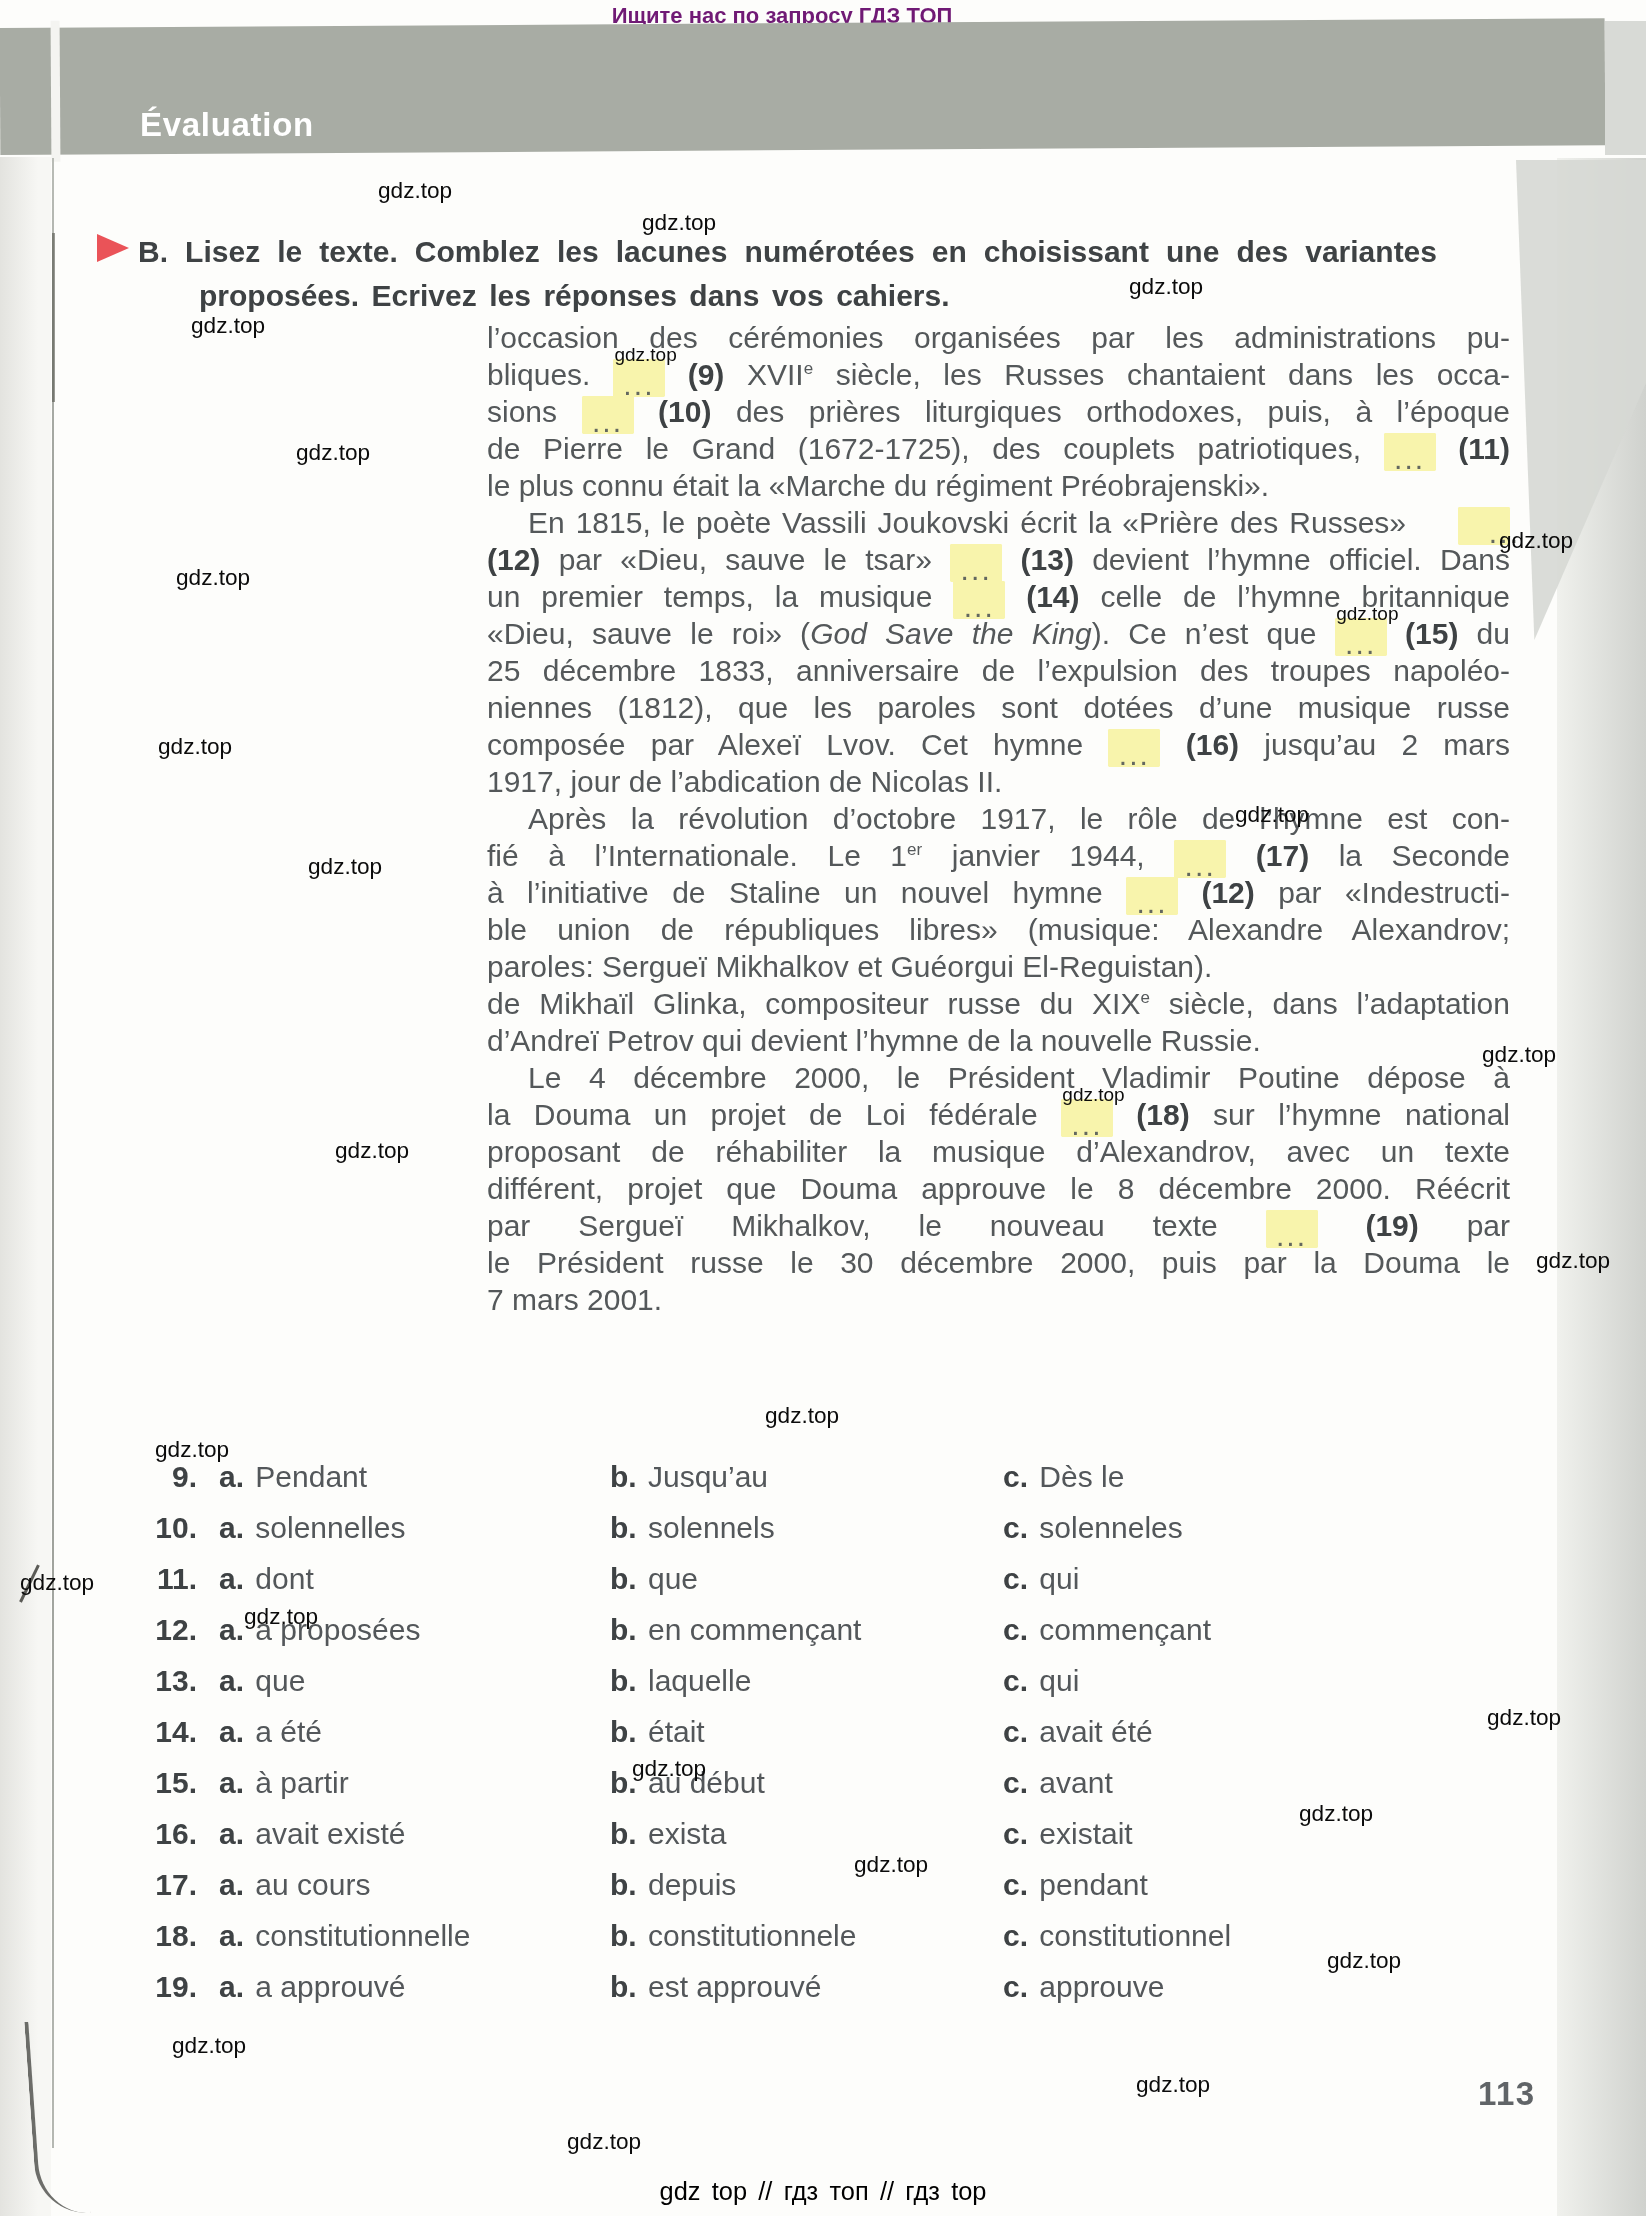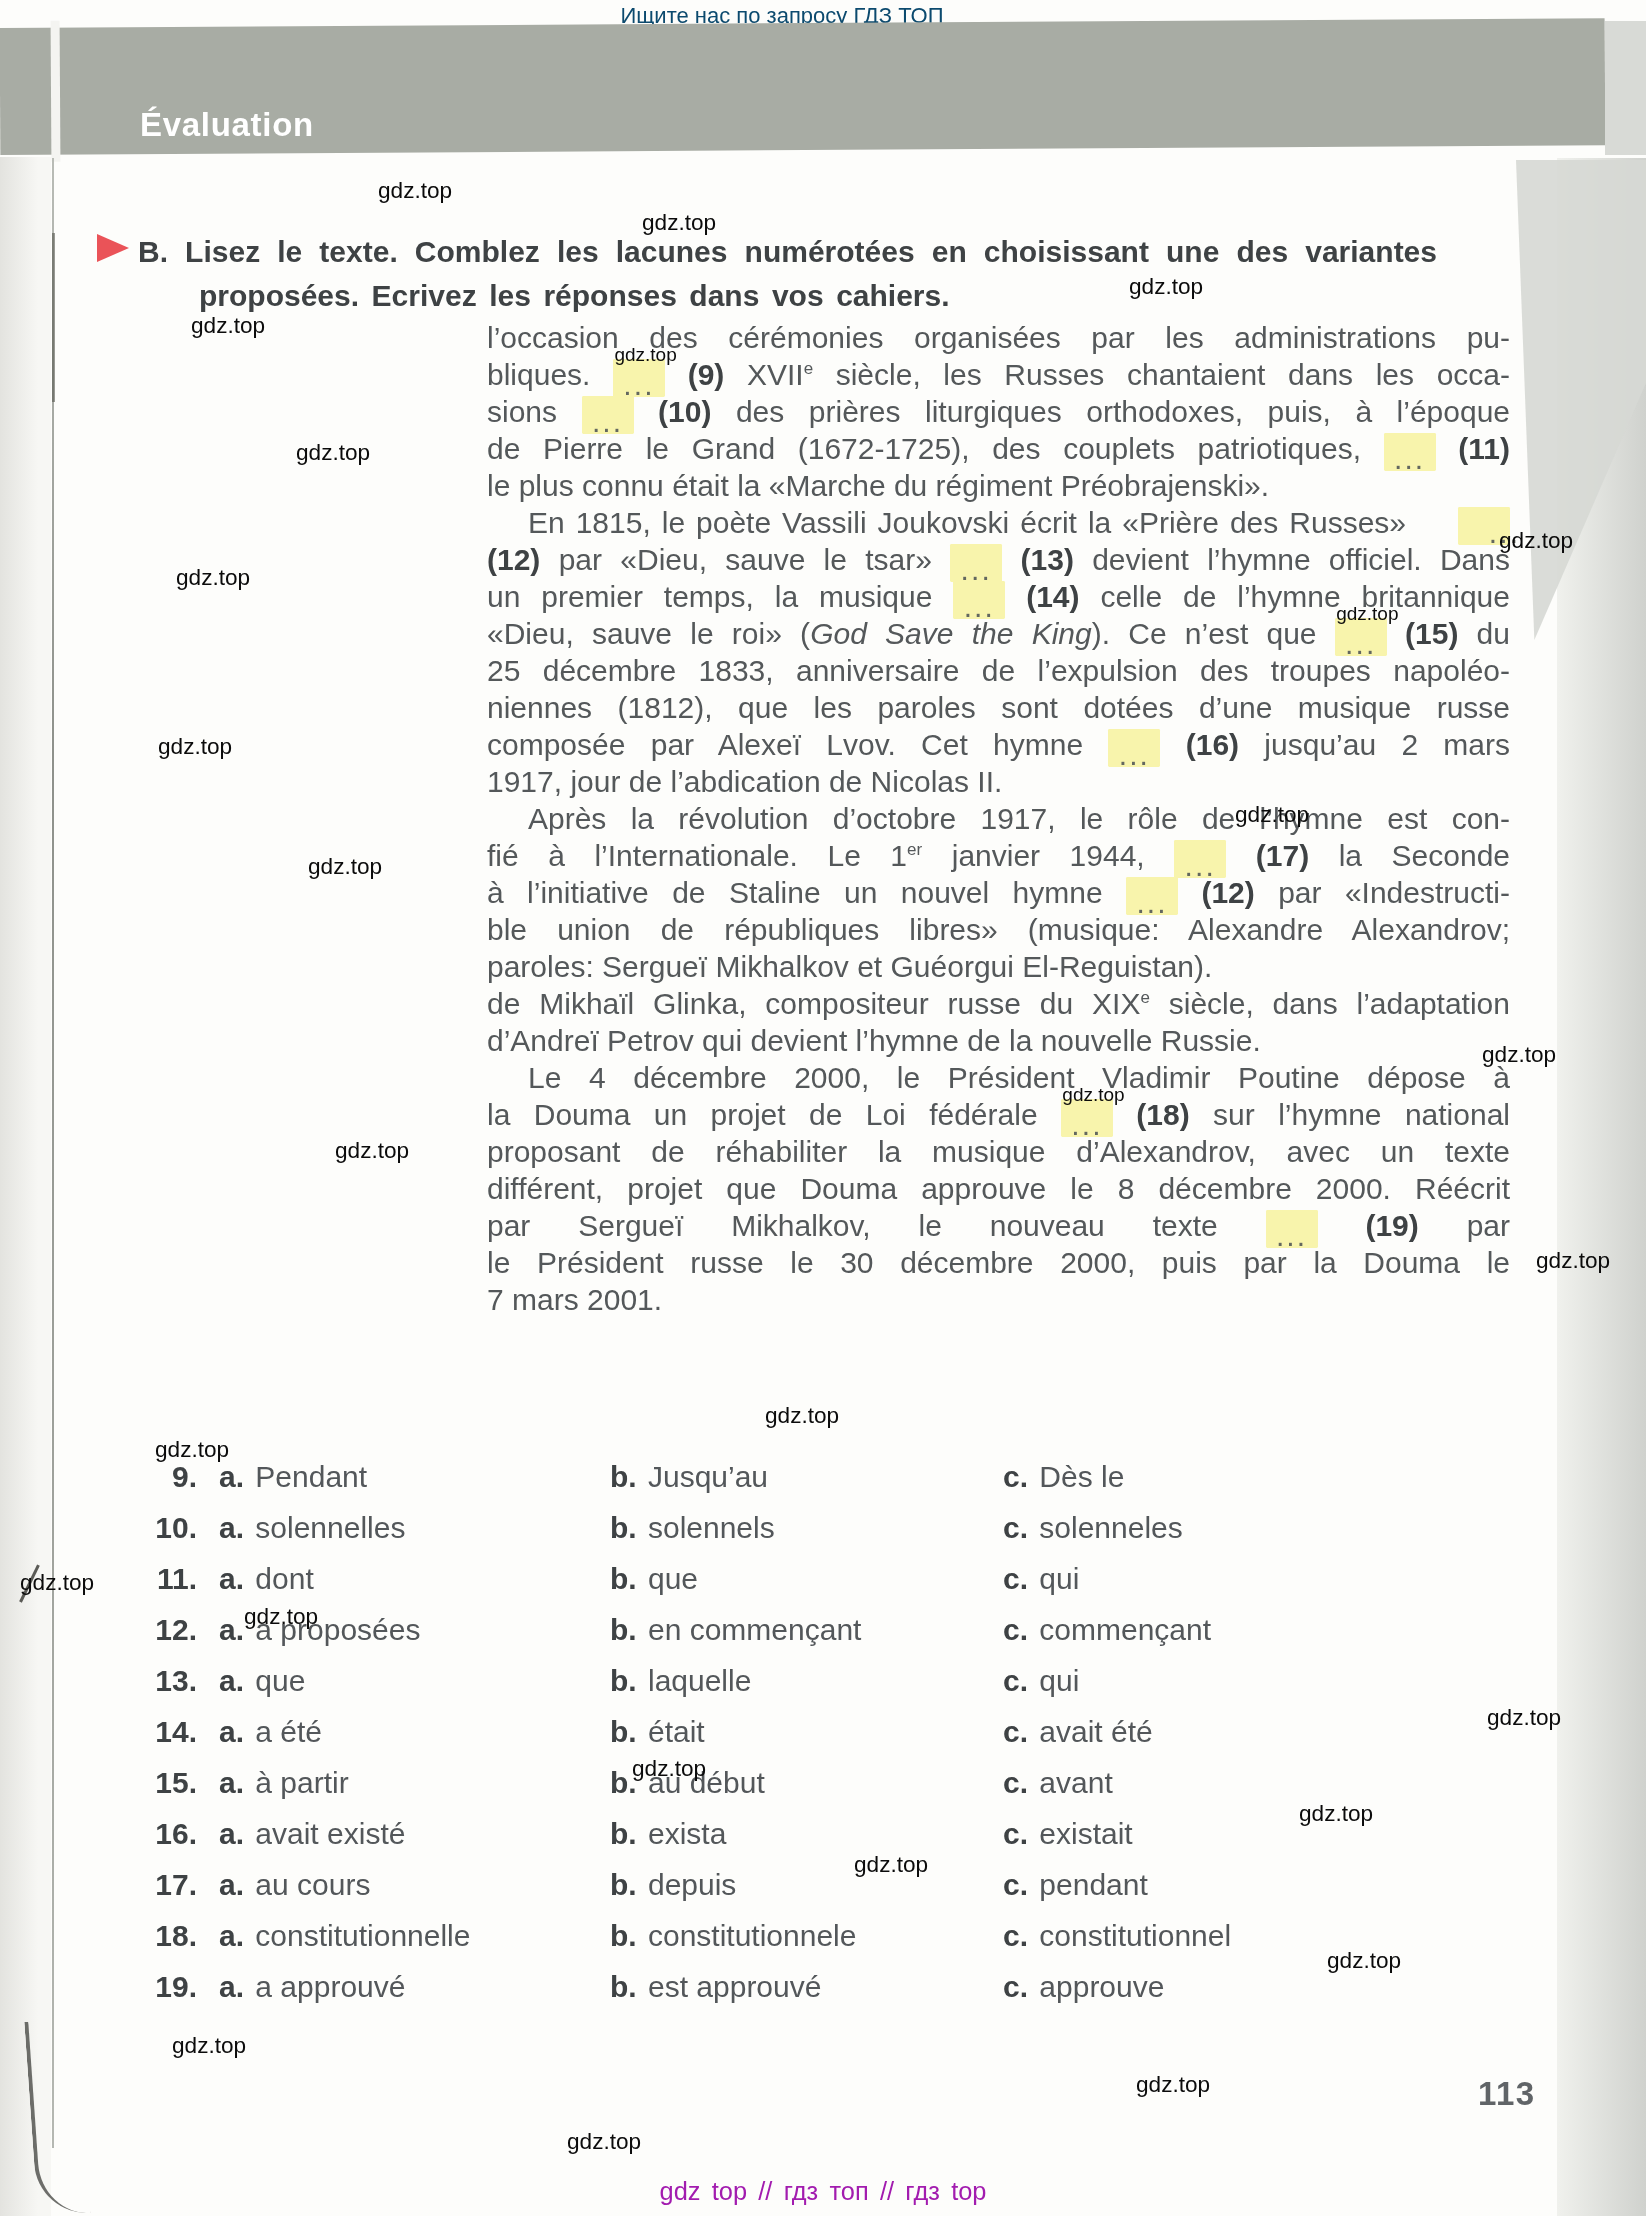--- a/index.html
+++ b/index.html
@@ -25,23 +25,23 @@
     background:#d6d8d4; clip-path:polygon(0 0,100% 0,100% 46%,14% 100%); opacity:.9; }
   
   #band { position:absolute; left:0; top:28px; width:1605px; height:127px;
     background:#a8aca4; transform:rotate(-0.35deg); transform-origin:left center; }
   #band-gap { position:absolute; left:51px; top:-7px; width:8.5px; height:141px; background:#f4f4f1; }
   #band-right { position:absolute; left:1605px; top:21px; width:42px; height:134px; background:#d8dad6; }
   #section-title { position:absolute; left:140px; top:106px; font-size:33px; font-weight:bold;
     color:#ffffff; letter-spacing:0.7px; }
   
   #banner { position:absolute; top:2.8px; left:782px; transform:translateX(-50%);
-    font-size:22px; color:#0c4a6e; white-space:nowrap; }
+    font-size:22px; color:#701a75; white-space:nowrap;font-weight:bold; }
   #footer { position:absolute; top:2177px; left:823px; transform:translateX(-50%);
-    font-size:25.4px; color:#a21caf; white-space:nowrap; word-spacing:4.2px; }
+    font-size:25.4px; color:#000000; white-space:nowrap; word-spacing:4.2px; }
   
   #tri { position:absolute; left:97px; top:234px; width:0; height:0;
     border-left:32px solid #ea5358; border-top:14px solid transparent; border-bottom:14px solid transparent; }
   #task-head { position:absolute; left:138px; top:230px; width:1299px;
     font-size:30px; font-weight:bold; color:#3e4244; line-height:44px; }
   #task-head .hline1 { text-align:justify; text-align-last:justify; }
   #task-head .hline2 { padding-left:61px; word-spacing:4.2px; }
   
   #reading { position:absolute; left:487px; top:319px; width:1023px;
     font-size:30px; line-height:37px; color:#54585a; }

